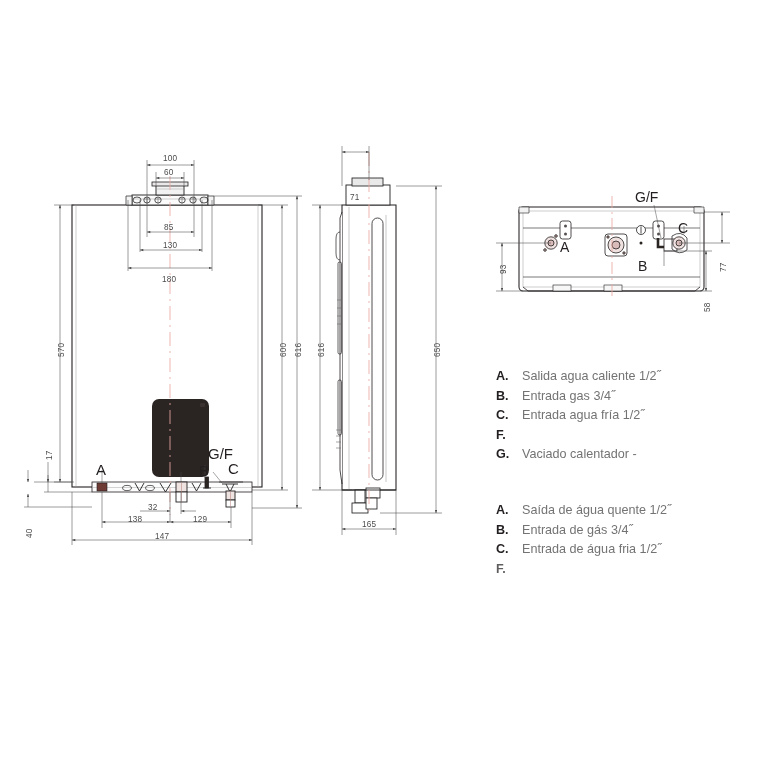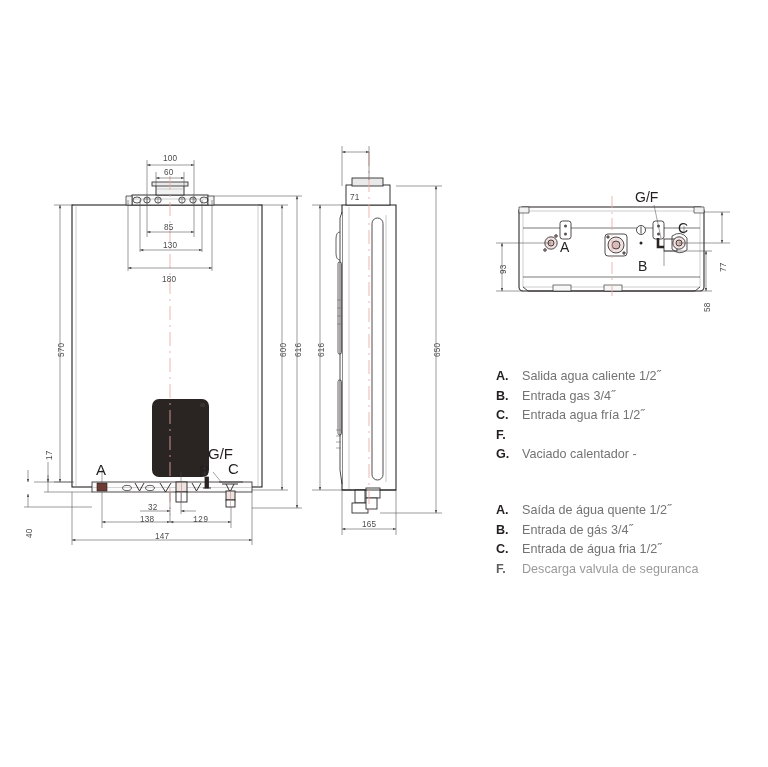--- a/index.html
+++ b/index.html
@@ -388,22 +388,22 @@
   <div class="dim" style="left:163px;top:242px;">130</div>
   <div class="dim" style="left:162px;top:276px;">180</div>
 
   <div class="dim vert" style="left:58px;top:357px;">570</div>
   <div class="dim vert" style="left:280px;top:357px;">600</div>
   <div class="dim vert" style="left:295px;top:357px;">616</div>
 
   <div class="dim vert" style="left:46px;top:460px;">17</div>
   <div class="dim vert" style="left:26px;top:538px;">40</div>
   <div class="dim" style="left:148px;top:504px;">32</div>
-  <div class="dim" style="left:128px;top:516px;margin-left:12px;">138</div>
-  <div class="dim" style="left:193px;top:516px;font-family:Liberation Mono, monospace;">129</div>
+  <div class="dim" style="left:128px;top:516px;">138</div>
+  <div class="dim" style="left:193px;top:516px;">129</div>
   <div class="dim" style="left:155px;top:533px;">147</div>
 
   <div class="dim" style="left:350px;top:147px;margin-top:47px;">71</div>
   <div class="dim vert" style="left:318px;top:357px;">616</div>
   <div class="dim vert" style="left:434px;top:357px;">650</div>
   <div class="dim" style="left:362px;top:521px;">165</div>
 
   <div class="dim vert" style="left:500px;top:274px;">93</div>
   <div class="dim vert" style="left:720px;top:272px;">77</div>
   <div class="dim vert" style="left:704px;top:312px;">58</div>
@@ -448,17 +448,16 @@
     <div class="legend-row">
       <span class="legend-key">B.</span>
       <span class="legend-text">Entrada de gás 3/4˝</span>
     </div>
     <div class="legend-row">
       <span class="legend-key">C.</span>
       <span class="legend-text">Entrada de água fria 1/2˝</span>
     </div>
     <div class="legend-row clipped">
       <span class="legend-key">F.</span>
-      <span class="legend-text">Descarga valvula de seguranca</span>
     </div>
   </div>
 
 </div>
 
 </body></html>

